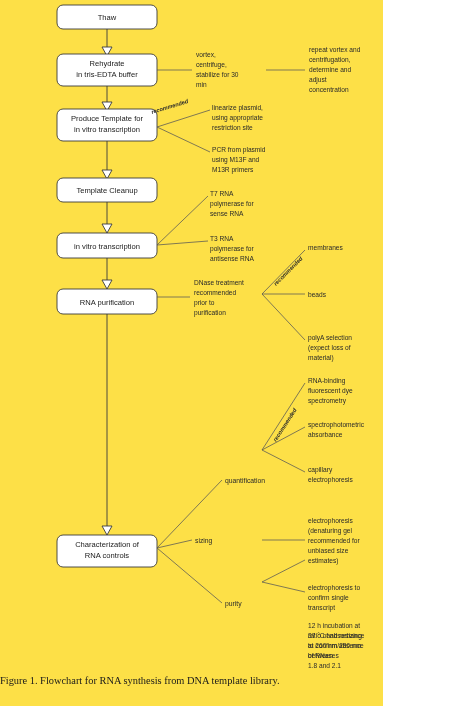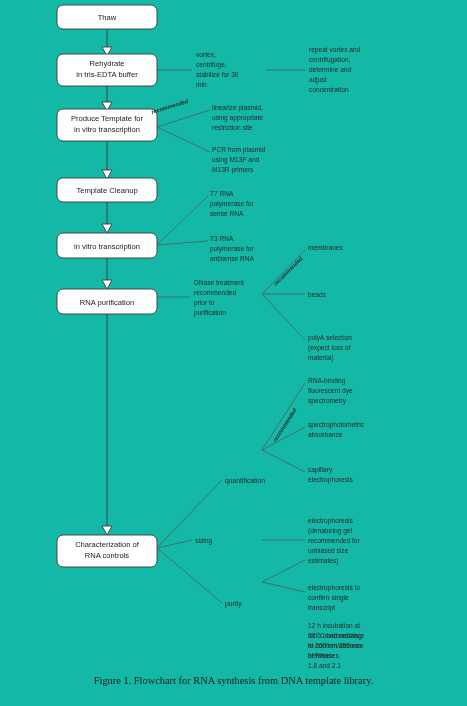--- a/index.html
+++ b/index.html
@@ -5,23 +5,23 @@
   html, body {
     margin: 0;
     padding: 0;
     background: #ffffff;
   }
   body {
     font-family: "Liberation Sans", sans-serif;
   }
   #page {
     position: relative;
-    width: 467px;
+    width: 383px;
     height: 706px;
-    background: #14b8a6;
+    background: #fde047;
     overflow: hidden;
   }
   #flow-svg {
     position: absolute;
     left: 0;
     top: 0;
     width: 467px;
     height: 706px;
   }
   .node-box {
@@ -67,21 +67,21 @@
     font-size: 5.6px;
     font-weight: bold;
     font-style: italic;
     fill: #2a2a2a;
   }
   #caption {
     position: absolute;
     left: 0;
     top: 675px;
     width: 467px;
-    text-align: center;
+    text-align: left;
     font-family: "Liberation Serif", serif;
     font-size: 10.4px;
     color: #1a1a1a;
   }
 </style>
 </head>
 <body>
 
 <div id="page">
 

